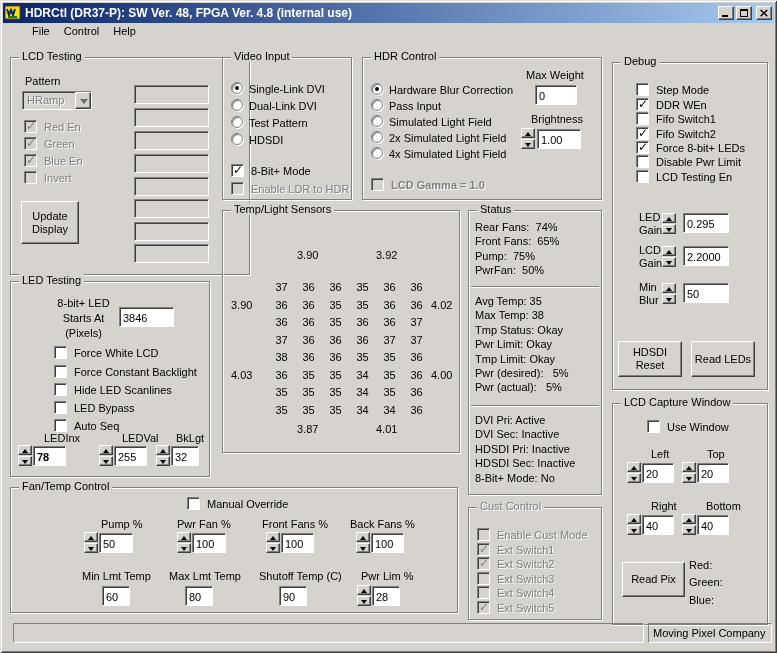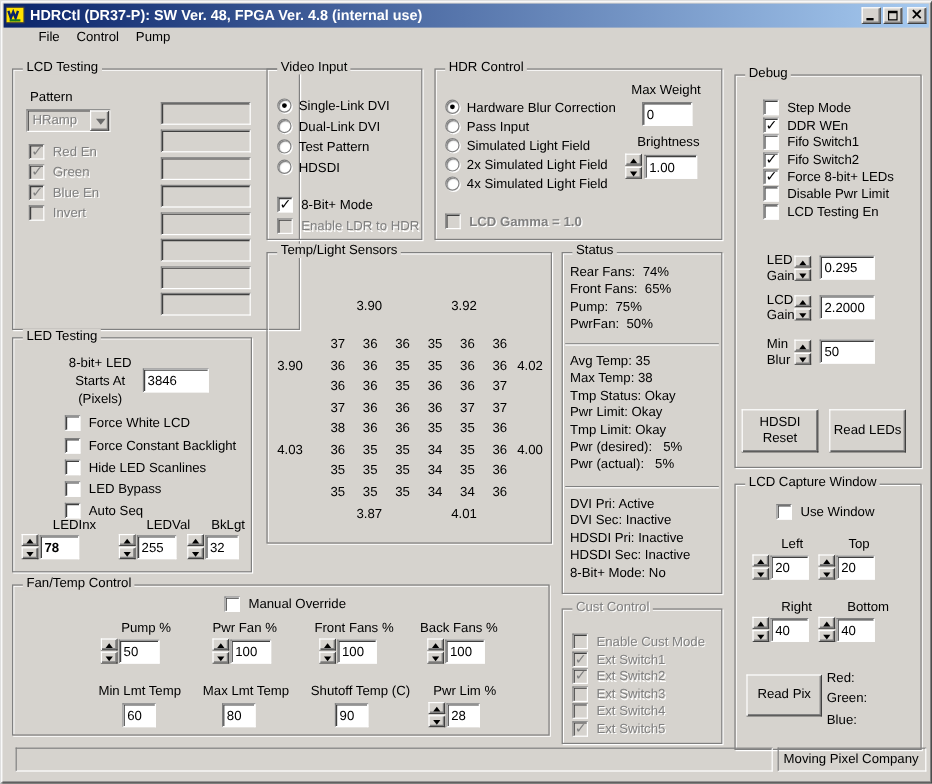--- a/index.html
+++ b/index.html
@@ -96,38 +96,39 @@
         </span>
       <span class="tbb close">
           <span class="glyph-x">×</span>
         </span>
     </span>
   </div>
 
   <div class="menubar">
     <span class="menu-item">File</span>
     <span class="menu-item">Control</span>
-    <span class="menu-item">Pump</span>
+    <span class="menu-item">Help</span>
   </div>
 
   <div class="g" style="left:10px;top:57px;width:240px;height:218px;">
     <span class="gt">LCD Testing</span>
     <span class="t" style="left:14px;top:17px;">Pattern</span>
     <span class="combo" style="left:11px;top:33px;">
       <span class="cv dis">HRamp</span>
       <span class="cbtn"></span>
     </span>
     <span class="cb gray on" style="left:13px;top:62px;"></span>
     <span class="t dis" style="left:33px;top:63px;">Red En</span>
     <span class="cb gray on" style="left:13px;top:79px;"></span>
     <span class="t dis" style="left:33px;top:80px;">Green</span>
     <span class="cb gray on" style="left:13px;top:96px;"></span>
     <span class="t dis" style="left:33px;top:97px;">Blue En</span>
     <span class="cb gray" style="left:13px;top:113px;"></span>
     <span class="t dis" style="left:33px;top:114px;">Invert</span>
+    <div class="btn" style="left:10px;top:143px;width:58px;height:43px;">Update Display</div>
     <div class="dfld" style="left:123px;top:27px;width:75px;"></div>
     <div class="dfld" style="left:123px;top:50px;width:75px;"></div>
     <div class="dfld" style="left:123px;top:73px;width:75px;"></div>
     <div class="dfld" style="left:123px;top:96px;width:75px;"></div>
     <div class="dfld" style="left:123px;top:119px;width:75px;"></div>
     <div class="dfld" style="left:123px;top:141px;width:75px;"></div>
     <div class="dfld" style="left:123px;top:164px;width:75px;"></div>
     <div class="dfld" style="left:123px;top:186px;width:75px;"></div>
   </div>
 

